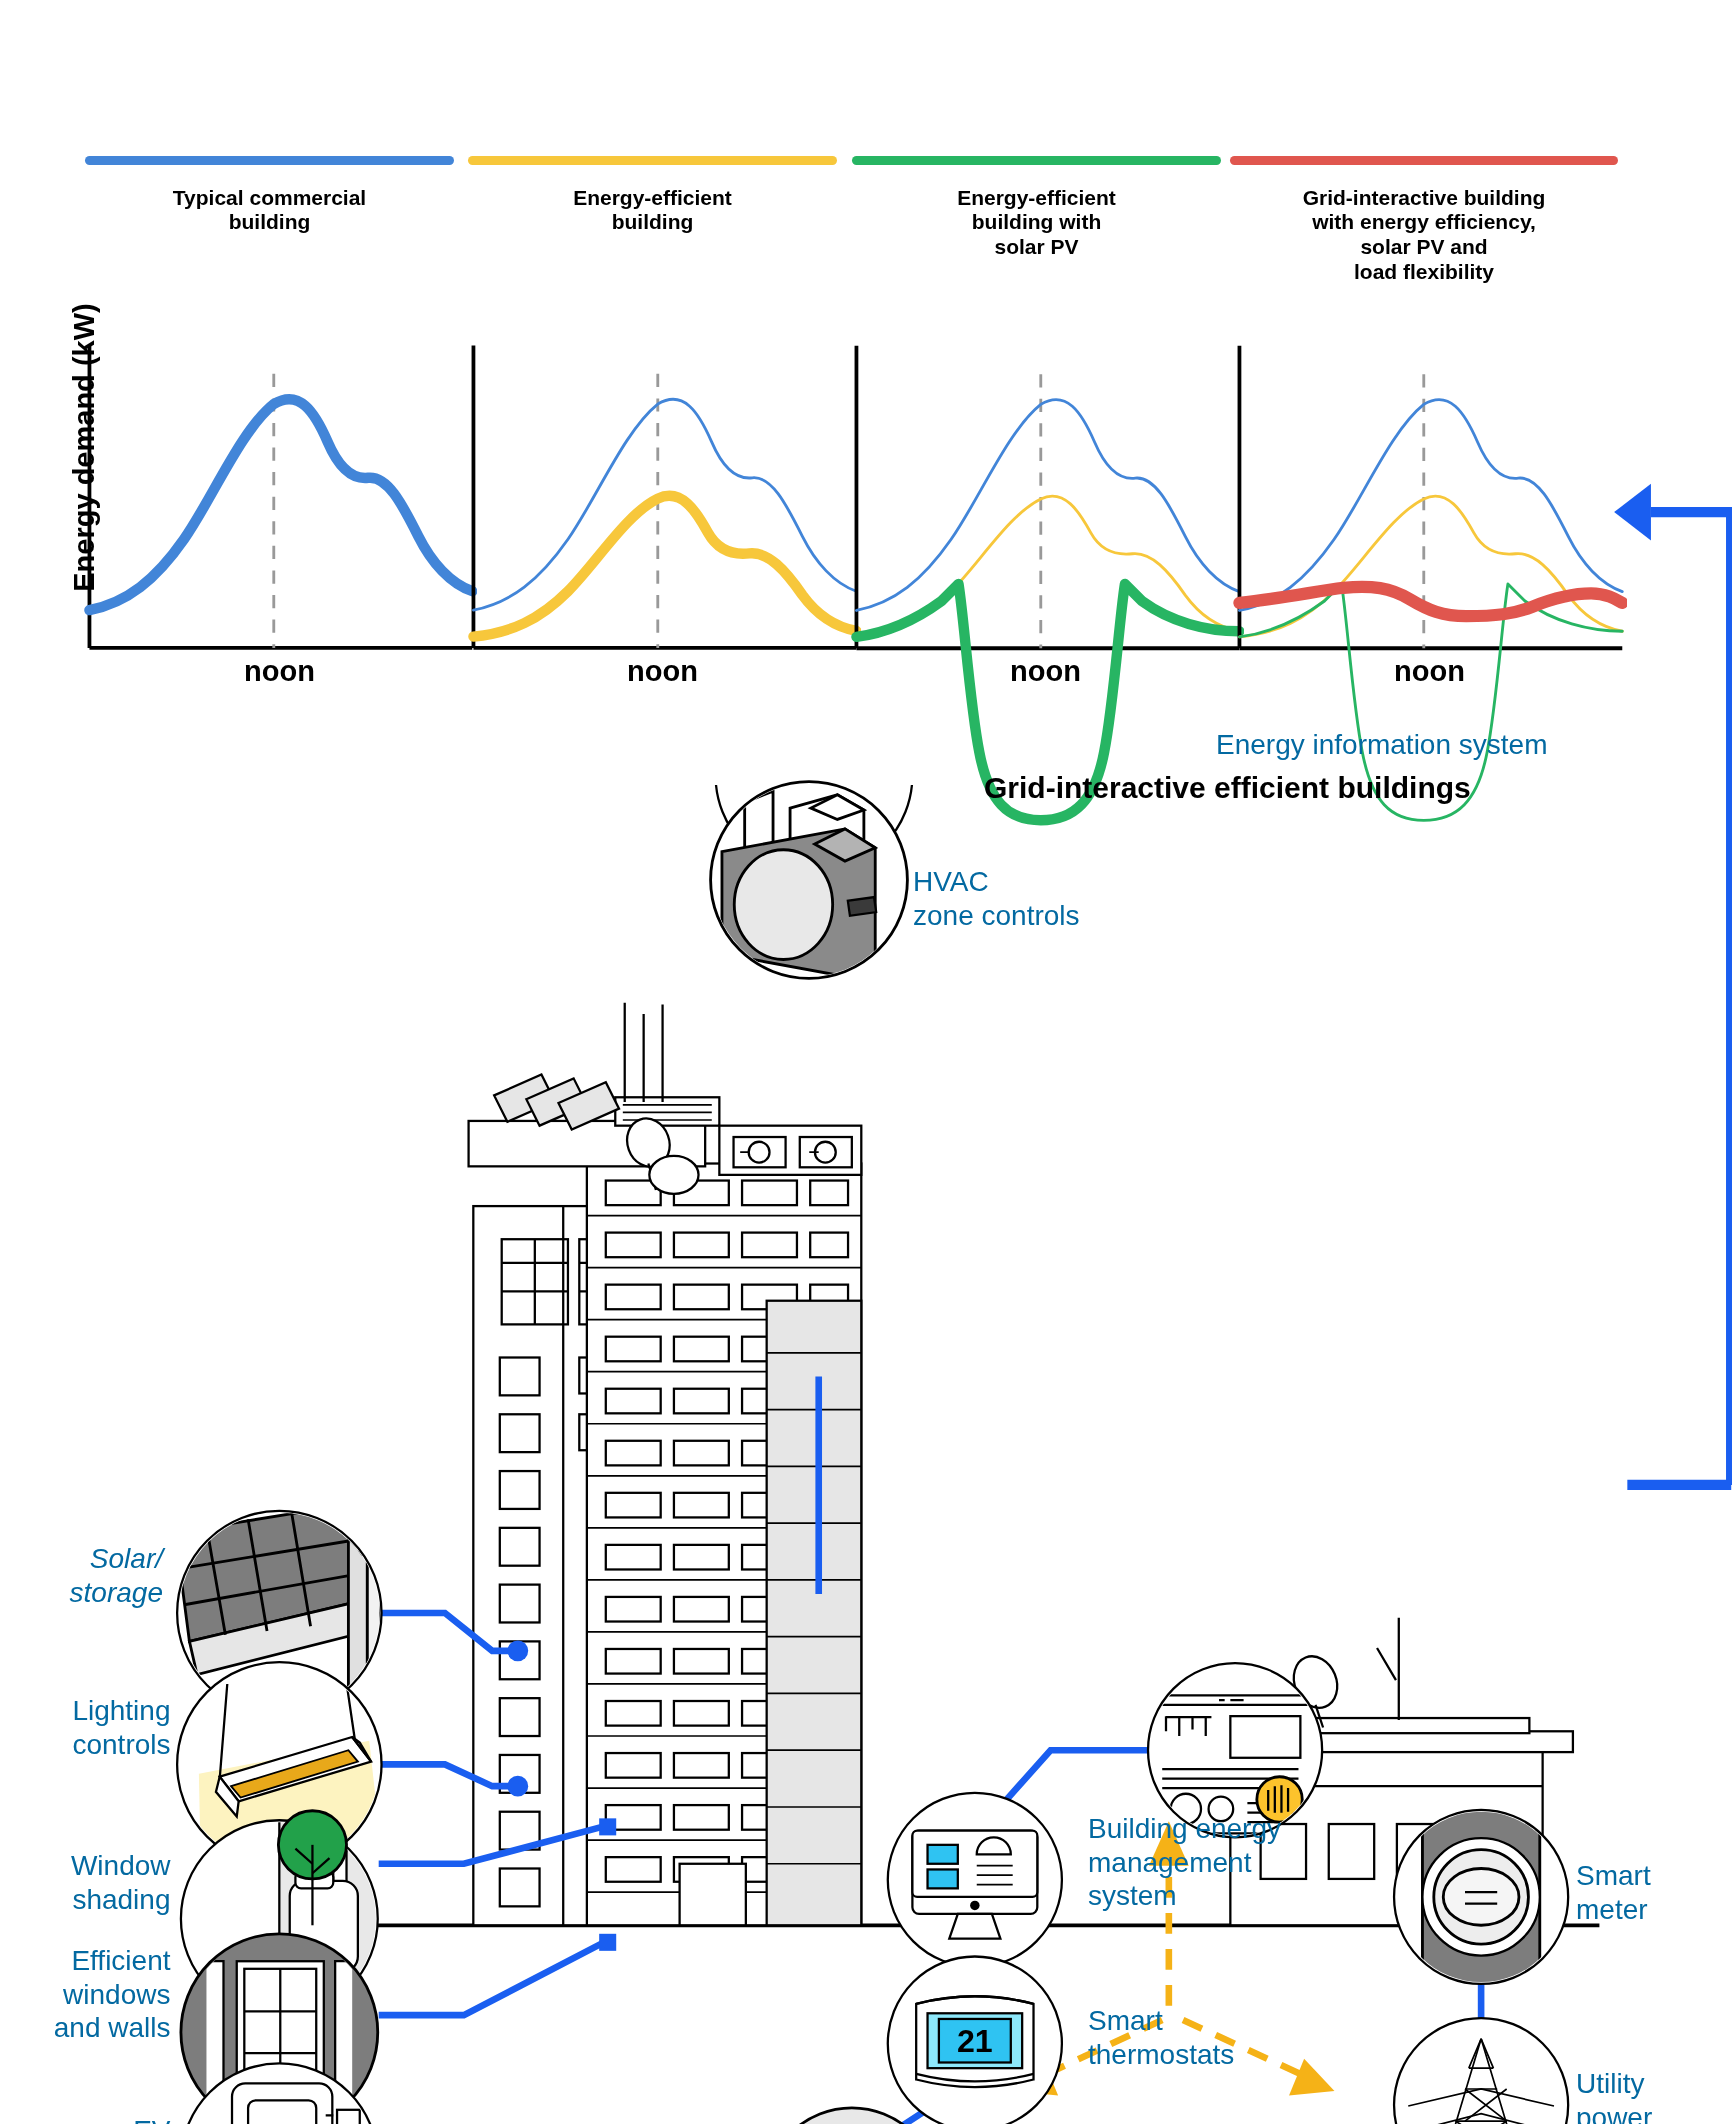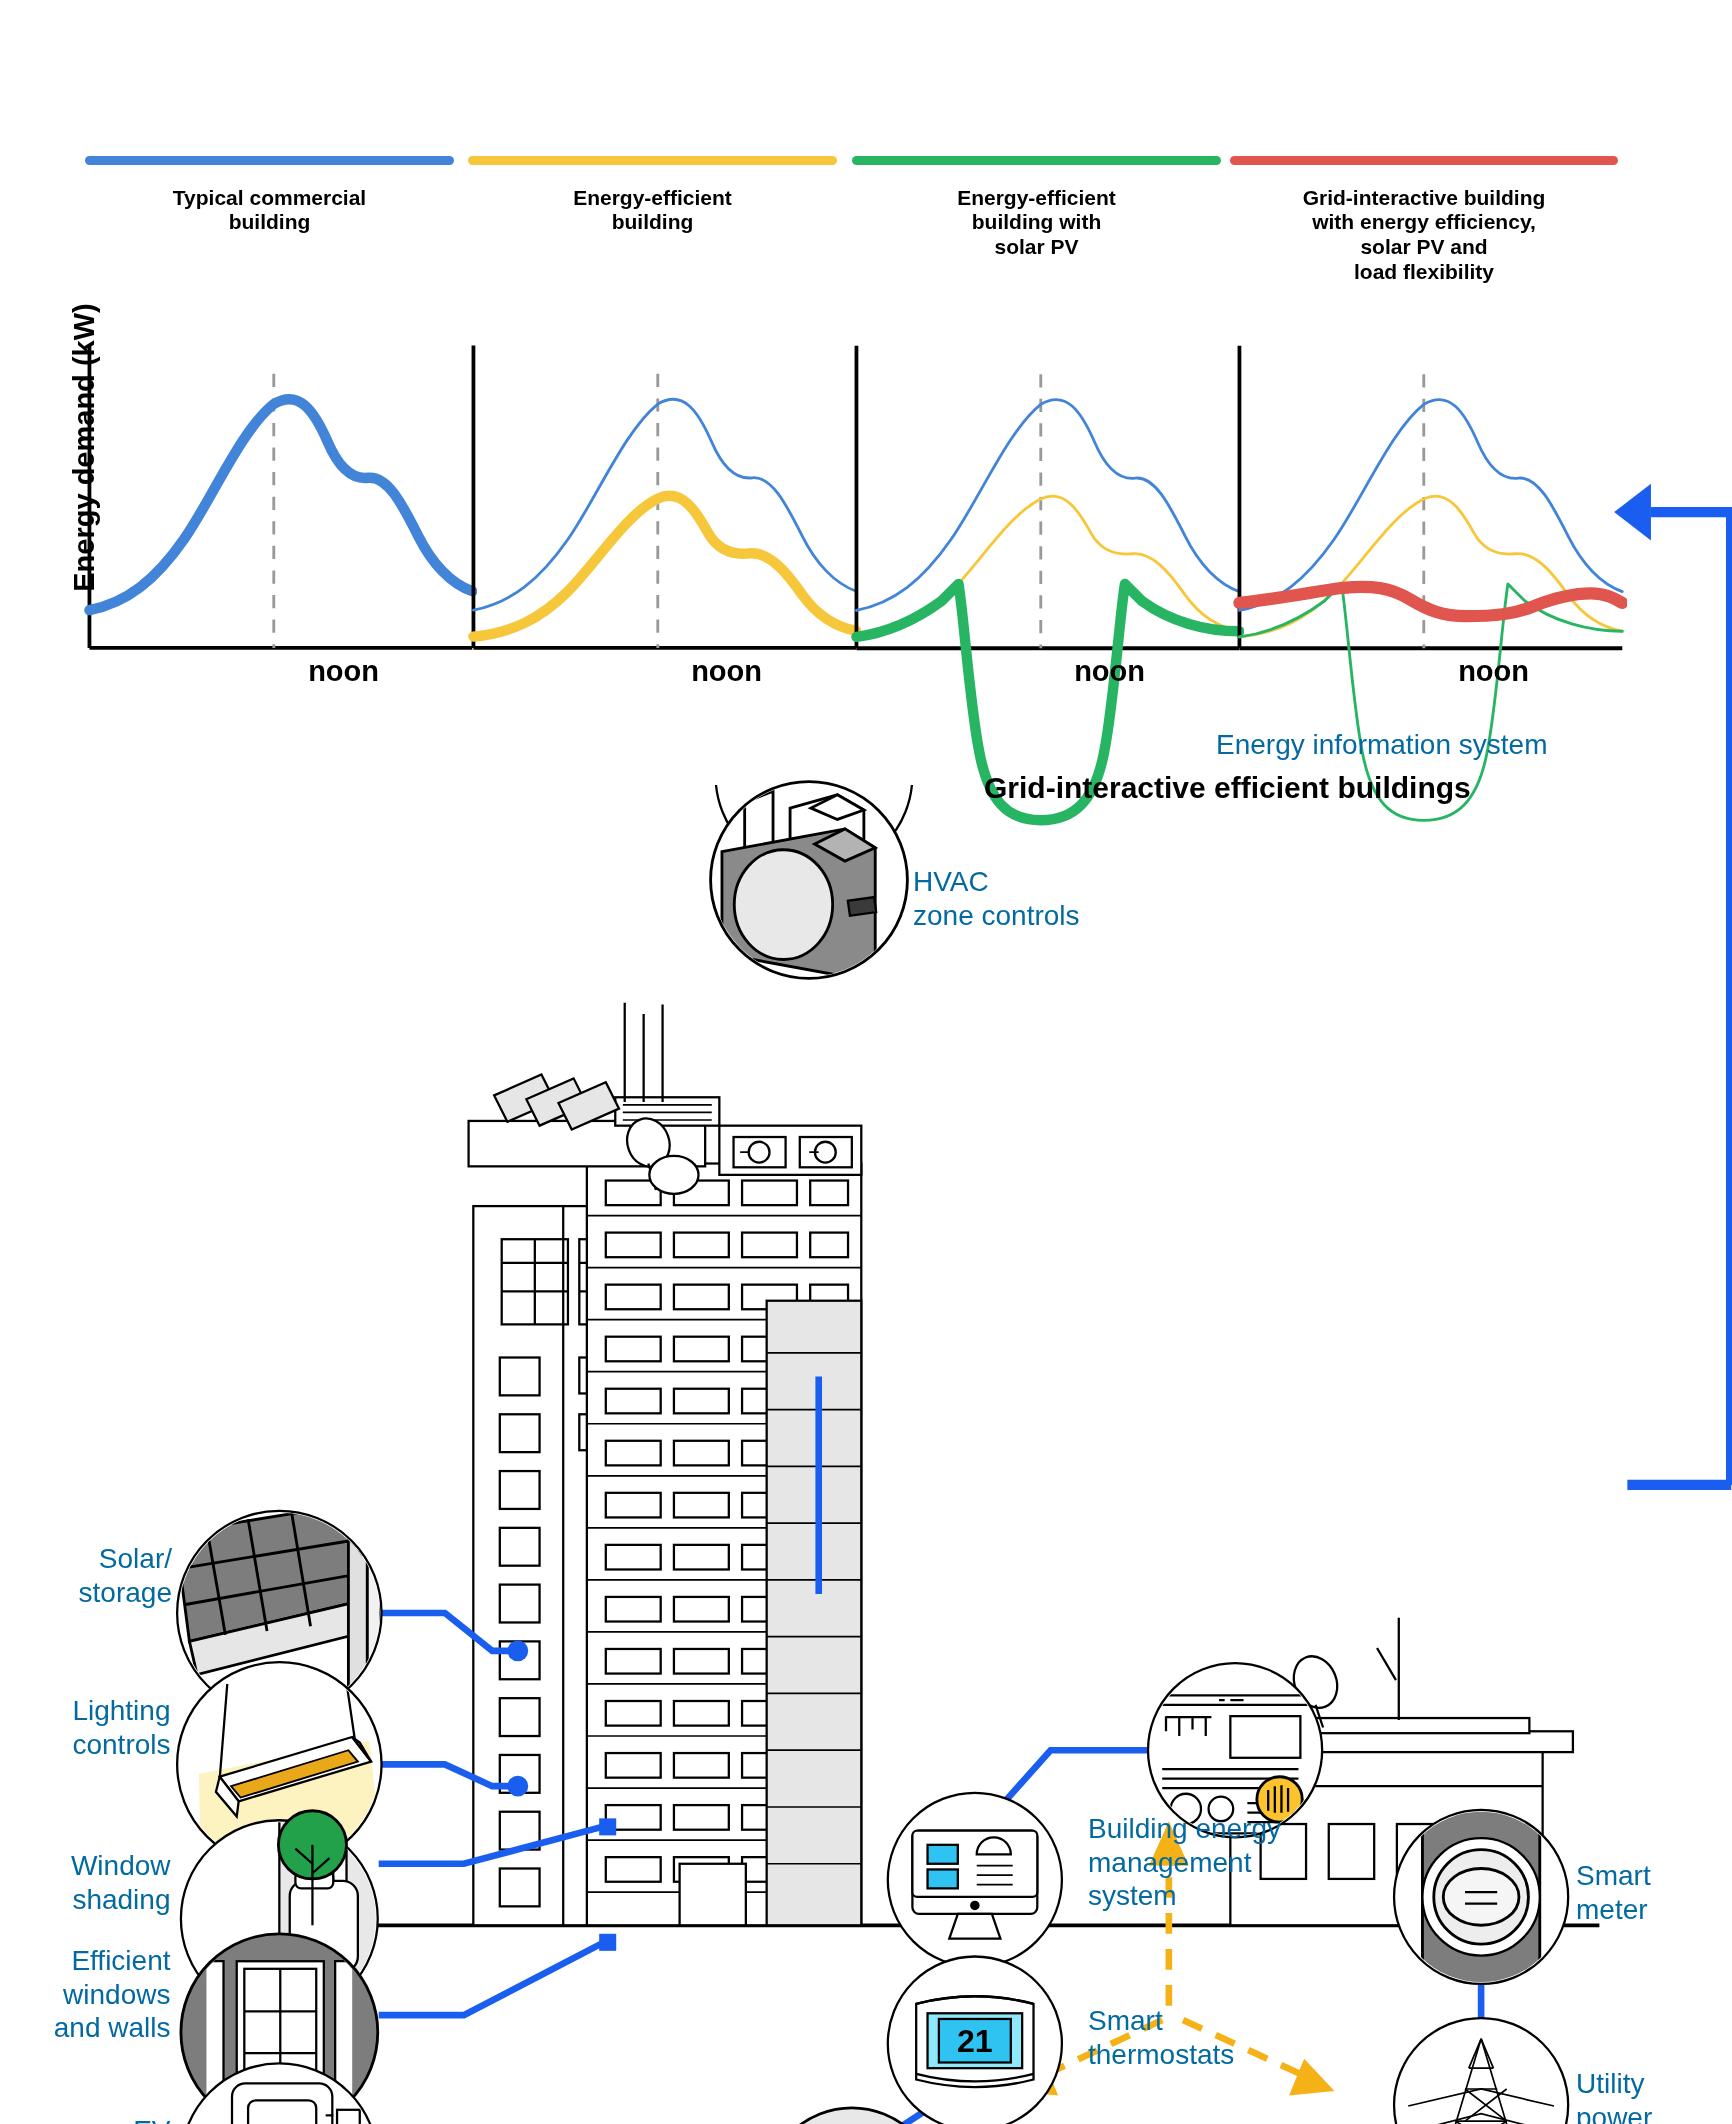--- a/index.html
+++ b/index.html
@@ -27,21 +27,21 @@
   .ylabel {
     position:absolute;
     left:-114px; top:431px;
     width:397px; text-align:center;
     transform:rotate(-90deg);
     font-size:29px; font-weight:bold;
   }
 
   .noon {
     position:absolute;
-    font-size:29px; font-weight:bold; text-align:right;
+    font-size:29px; font-weight:bold; text-align:center;
   }
 
   
   #diagram-block { position:absolute; left:0; top:785px; width:1733px; height:1339px; }
 
   .main-title {
     position:absolute; left:984px; top:-14px;
     font-size:30px; font-weight:bold; white-space:nowrap;
   }
 
@@ -534,21 +534,21 @@
         <polygon points="62,48 92,36 92,96 62,106" fill="#fff" stroke="#000" stroke-width="3"></polygon>
         <polygon points="110,54 160,40 188,56 188,150 160,162 110,146" fill="#fff" stroke="#000" stroke-width="3"></polygon>
         <polygon points="160,40 188,56 160,66 132,54" fill="#fff" stroke="#000" stroke-width="3"></polygon>
         <polygon points="38,100 168,76 200,96 200,212 168,232 38,208" fill="#8a8a8a" stroke="#000" stroke-width="3"></polygon>
         <polygon points="168,76 200,96 168,110 136,92" fill="#b3b3b3" stroke="#000" stroke-width="3"></polygon>
         <ellipse cx="103" cy="156" rx="52" ry="58" fill="#e8e8e8" stroke="#000" stroke-width="3"></ellipse>
         <rect x="172" y="150" width="28" height="16" fill="#3a3a3a" stroke="#000" stroke-width="2.4" transform="rotate(-8 186 158)"></rect>
       </g>
     </svg>
 
-    <div class="lbl r" style="left:11px;  top:757px;  width:161px;">Solar/<br>storage</div>
+    <div class="lbl r" style="left:2px;  top:757px;  width:161px;font-style:italic;">Solar/<br>storage</div>
     <div class="lbl r" style="left:9.5px;  top:909px;  width:161px;">Lighting<br>controls</div>
     <div class="lbl r" style="left:9.5px;  top:1064px; width:161px;">Window<br>shading</div>
     <div class="lbl r" style="left:9.5px;  top:1159px; width:161px;">Efficient<br>windows<br>and walls</div>
     <div class="lbl r" style="left:9.5px;  top:1329px; width:161px;">EV<br>charging</div>
 
     <div class="lbl l" style="left:913px; top:80px;   width:265px;">HVAC<br>zone controls</div>
 
     <div class="lbl l" style="left:1216px;top:-57px;  width:397px;">Energy information system</div>
     <div class="lbl l" style="left:1088px;top:1027px; width:246px;">Building energy<br>management<br>system</div>
     <div class="lbl l" style="left:1576px;top:1074px; width:170px;">Smart<br>meter</div>

